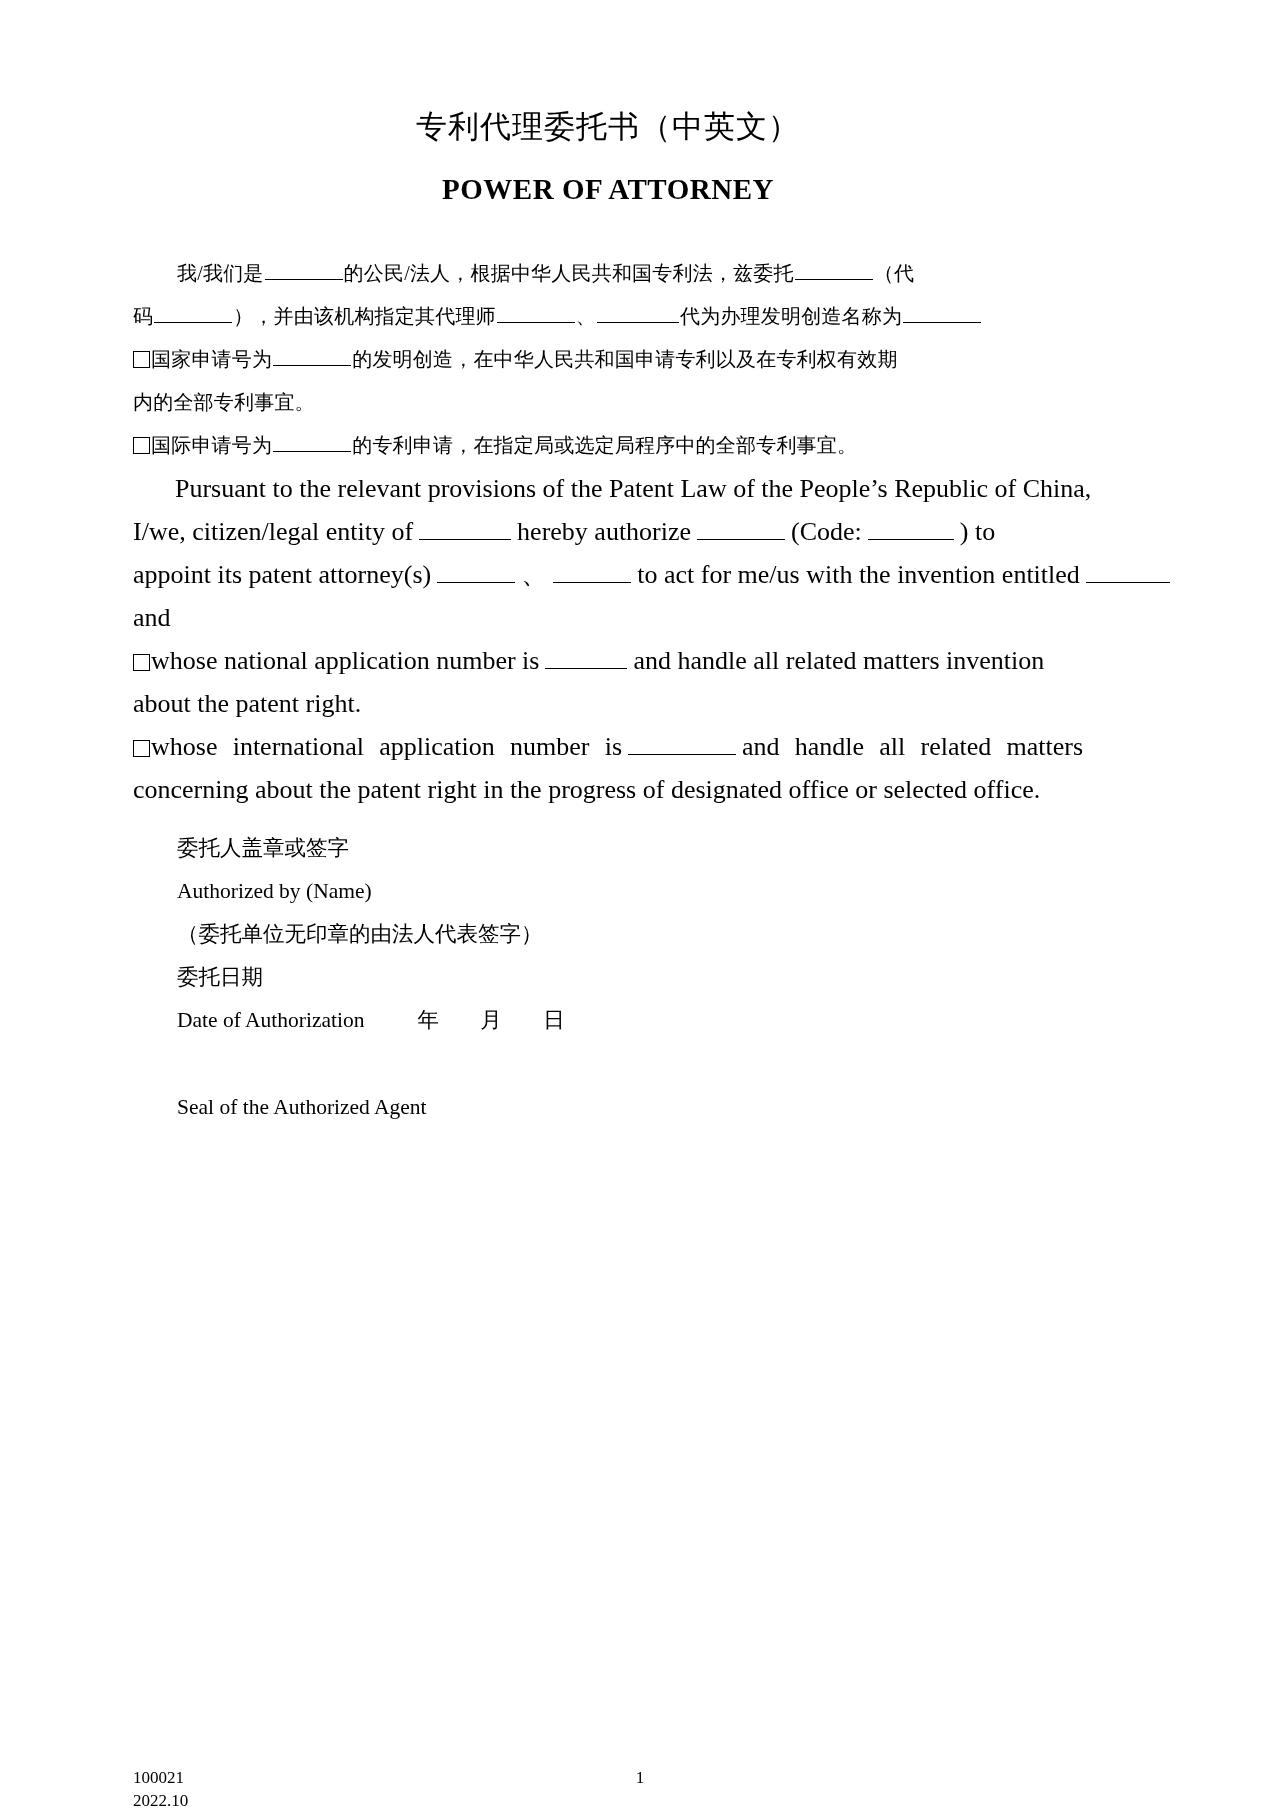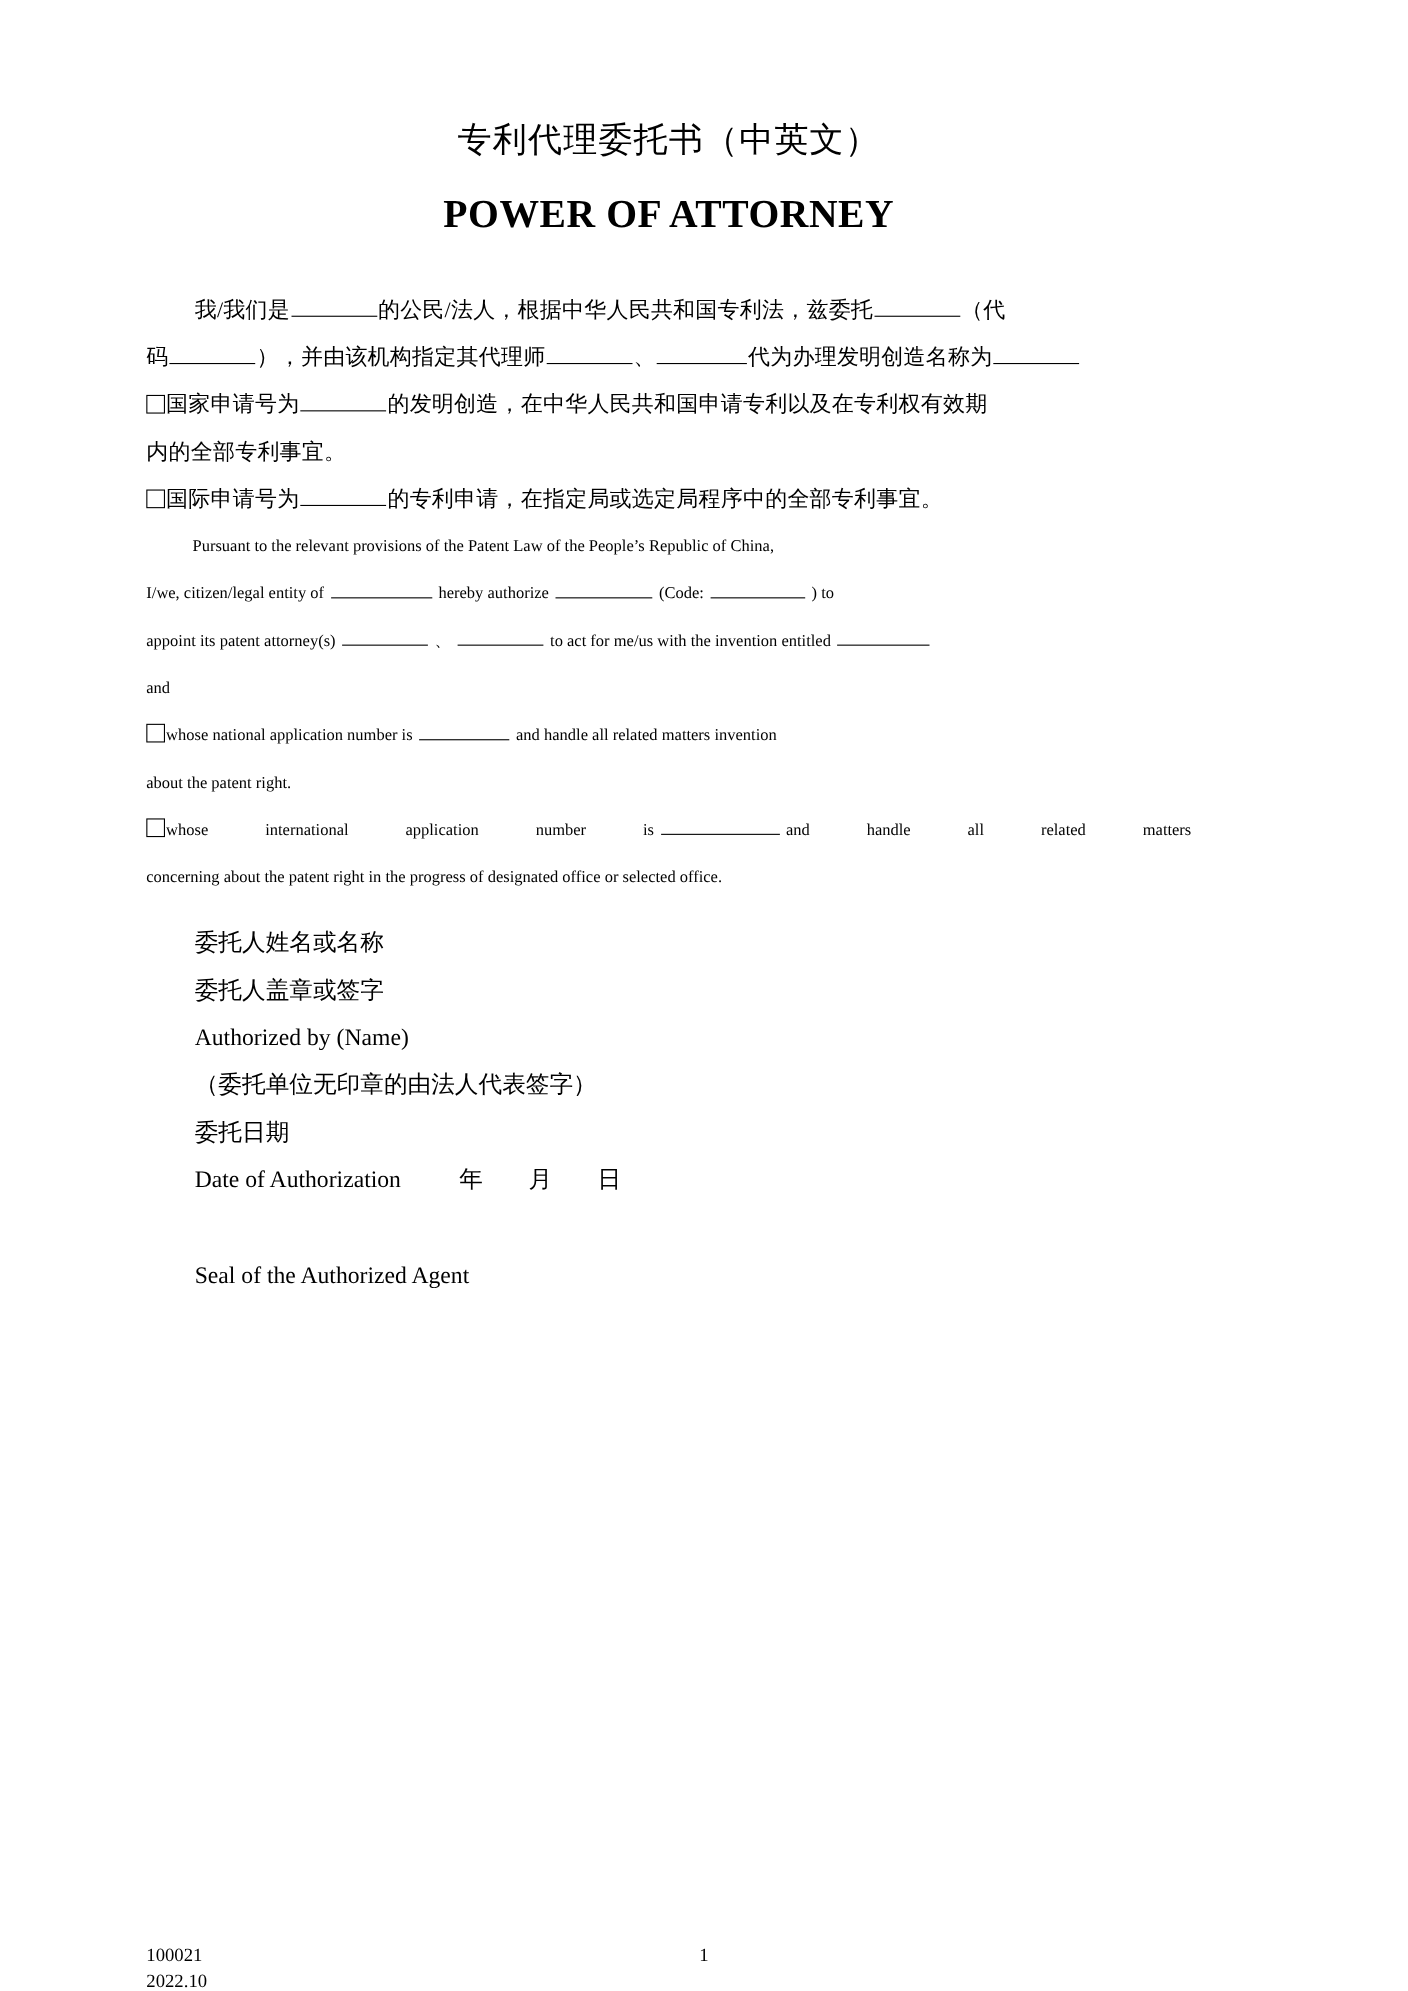--- a/index.html
+++ b/index.html
@@ -38,21 +38,21 @@
   .title-cn {
     text-align: center;
     font-size: 31px;
     line-height: 1.25;
     letter-spacing: 1px;
     margin-top: 108px;
     font-weight: normal;
   }
   .title-en {
     text-align: center;
-    font-size: 36px;
+    font-size: 29px;
     font-weight: bold;
     letter-spacing: 0.5px;
     margin-top: 26px;
   }
 
   
   .body-block {
     margin-top: 46px;
   }
 
@@ -60,21 +60,21 @@
     font-size: 21.5px;
     line-height: 43px;
     white-space: nowrap;
     position: relative;
   }
   .line.cn {
     font-size: 20px;
     letter-spacing: 0.2px;
   }
   .line.en {
-    font-size: 15px;
+    font-size: 26px;
   }
   .indent {
     display: inline-block;
     width: 44px;
   }
   .indent-sm {
     display: inline-block;
     width: 42px;
   }
 
@@ -211,21 +211,20 @@
 
       <div class="line en justify" style="width:100%;">
         <span class="checkbox"></span><span>whose international application number is</span><span class="blank-sp" style="width:108px;"></span><span>and handle all related matters</span>
       </div>
 
       <div class="line en">concerning about the patent right in the progress of designated office or selected office.</div>
 
     </div>
 
     <div class="sig-block">
-      <div class="sig-line">委托人姓名或名称</div>
       <div class="sig-line">委托人盖章或签字</div>
       <div class="sig-line">Authorized by (Name)</div>
       <div class="sig-line">（委托单位无印章的由法人代表签字）</div>
       <div class="sig-line">委托日期</div>
       <div class="sig-line">
         <span>Date of Authorization</span><span class="date-units">年  月  日</span>
       </div>
       <div class="sig-gap"></div>
       <div class="sig-line">Seal of the Authorized Agent</div>
     </div>

